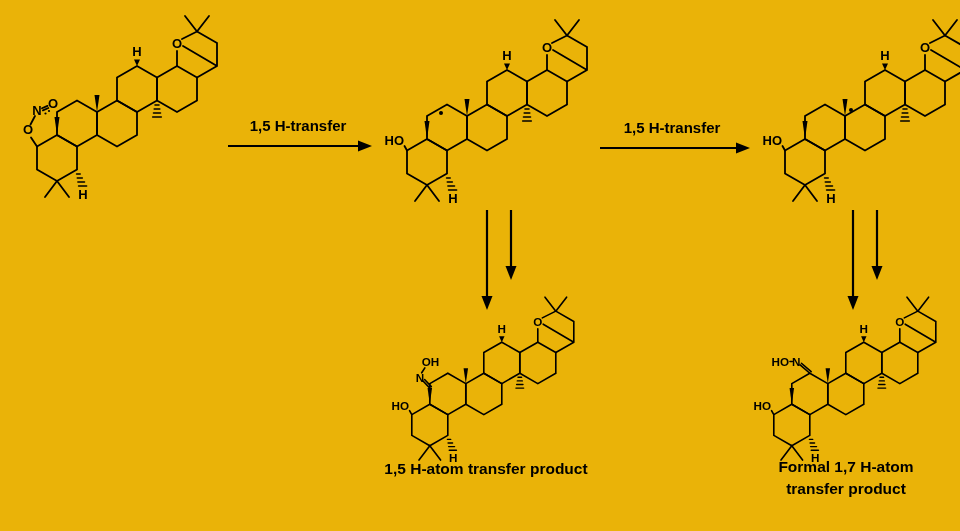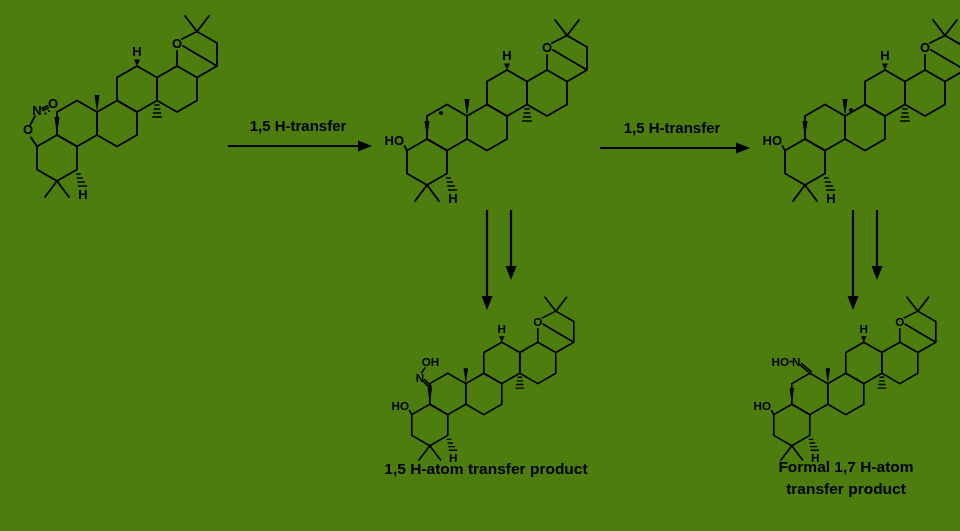--- a/index.html
+++ b/index.html
@@ -1,19 +1,19 @@
 <!DOCTYPE html>
 <html><head>
 <meta charset="utf-8">
 <style>
   html,body{margin:0;padding:0;background:#ffffff;}
   .canvas{
     position:relative;
     width:960px;height:531px;
-    background:#4d7c0f;
+    background:#eab308;
     font-family:"Liberation Sans",sans-serif;
     overflow:hidden;
   }
   svg{display:block;}
   .bond{stroke:#000;stroke-width:1.8;fill:none;stroke-linecap:round;}
   .hash{stroke:#000;stroke-width:1.6;fill:none;stroke-linecap:round;}
   .wedge{fill:#000;stroke:none;}
   .arrowline{stroke:#000;stroke-width:2.2;fill:none;}
   .arrowhead{fill:#000;stroke:none;}
   .atom{font-family:"Liberation Sans",sans-serif;font-weight:bold;font-size:13px;fill:#000;}

